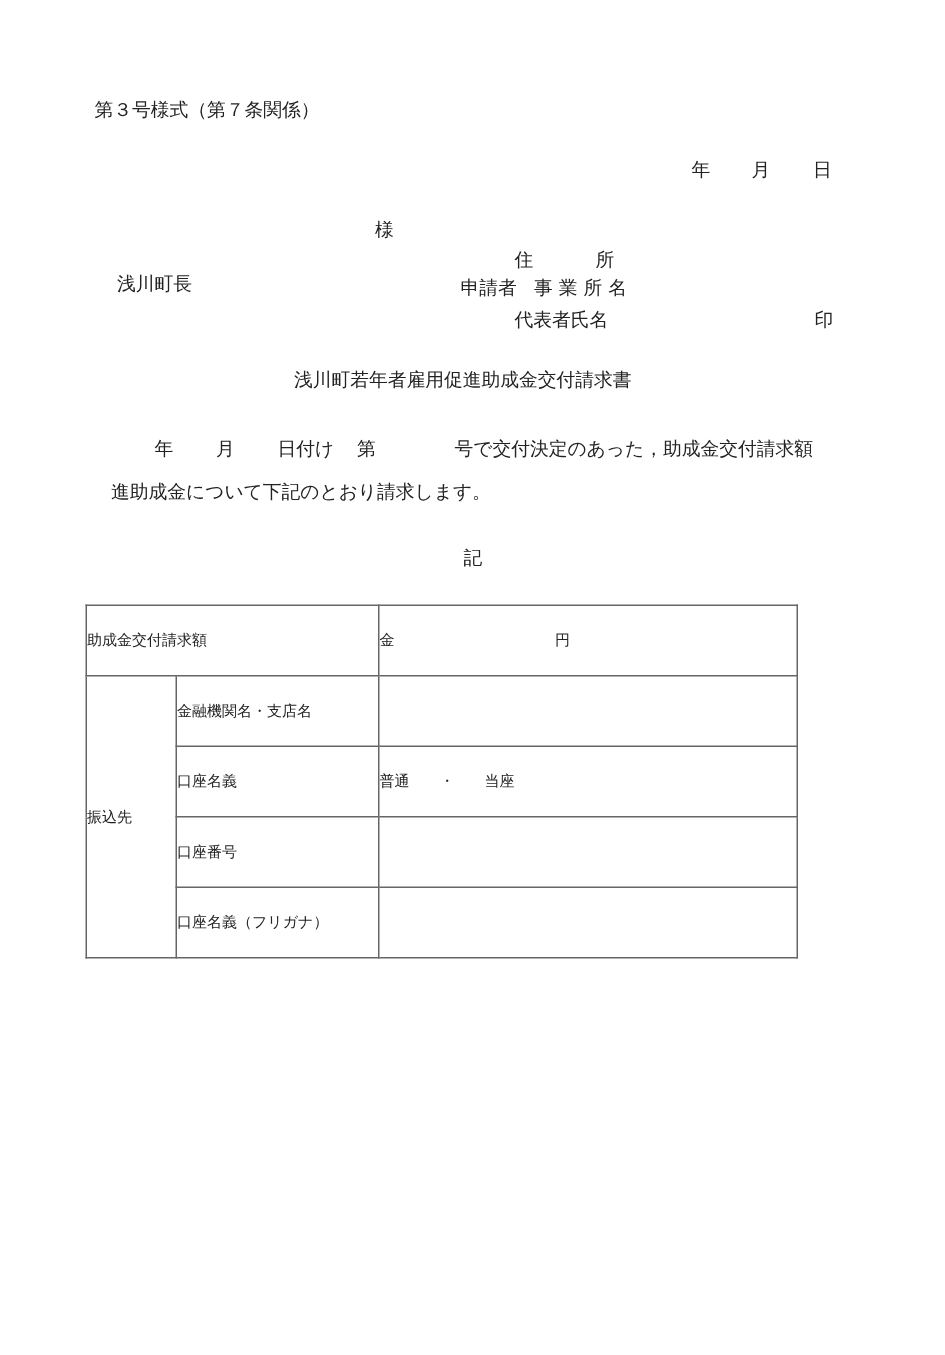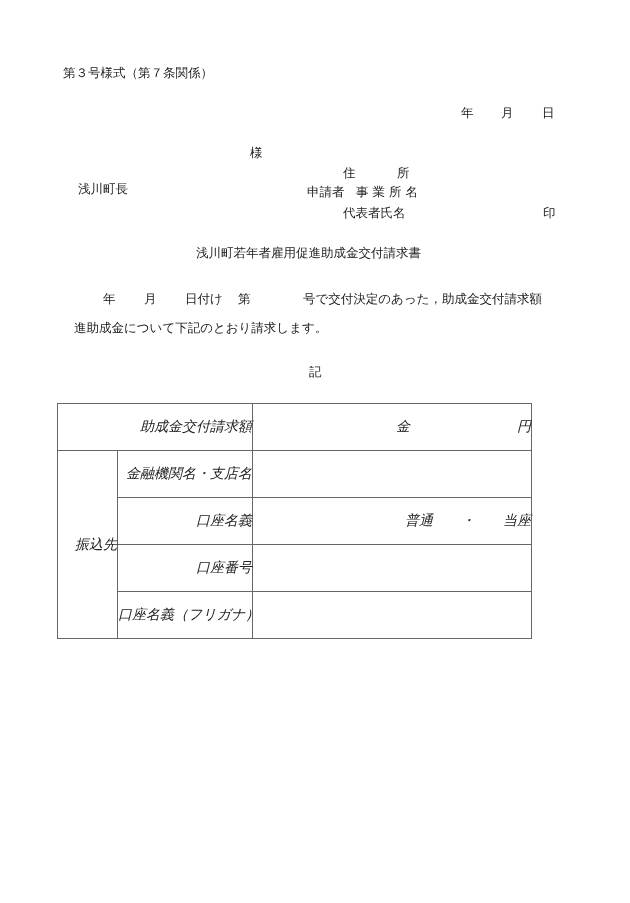--- a/index.html
+++ b/index.html
@@ -7,22 +7,22 @@
     width: 630px; height: 903px; background: #ffffff; position: relative;
     font-family: "DejaVu Serif", "Liberation Serif", serif; color: #222; font-size: 12.5px;
     overflow: hidden;
   }
   .abs { position: absolute; white-space: nowrap; line-height: 1; }
   table.form {
     position: absolute; left: 57px; top: 403px; width: 474px;
     border-collapse: collapse; table-layout: fixed;
   }
   table.form td {
-    border: 1.3px solid #666; height: 46px; padding: 0; text-align: right;
-    vertical-align: middle; font-size: 14px; white-space: nowrap; font-style: italic;
+    border: 1.3px solid #666; height: 46px; padding: 0; text-align: left;
+    vertical-align: middle; font-size: 10px; white-space: nowrap;
   }
 </style>
 </head>
 <body>
 
 <div class="abs" style="left:63px; top:67px;">第３号様式（第７条関係）</div>
 
 <div class="abs" style="left:461px; top:107px;">年</div>
 <div class="abs" style="left:501px; top:107px;">月</div>
 <div class="abs" style="left:542px; top:107px;">日</div>

